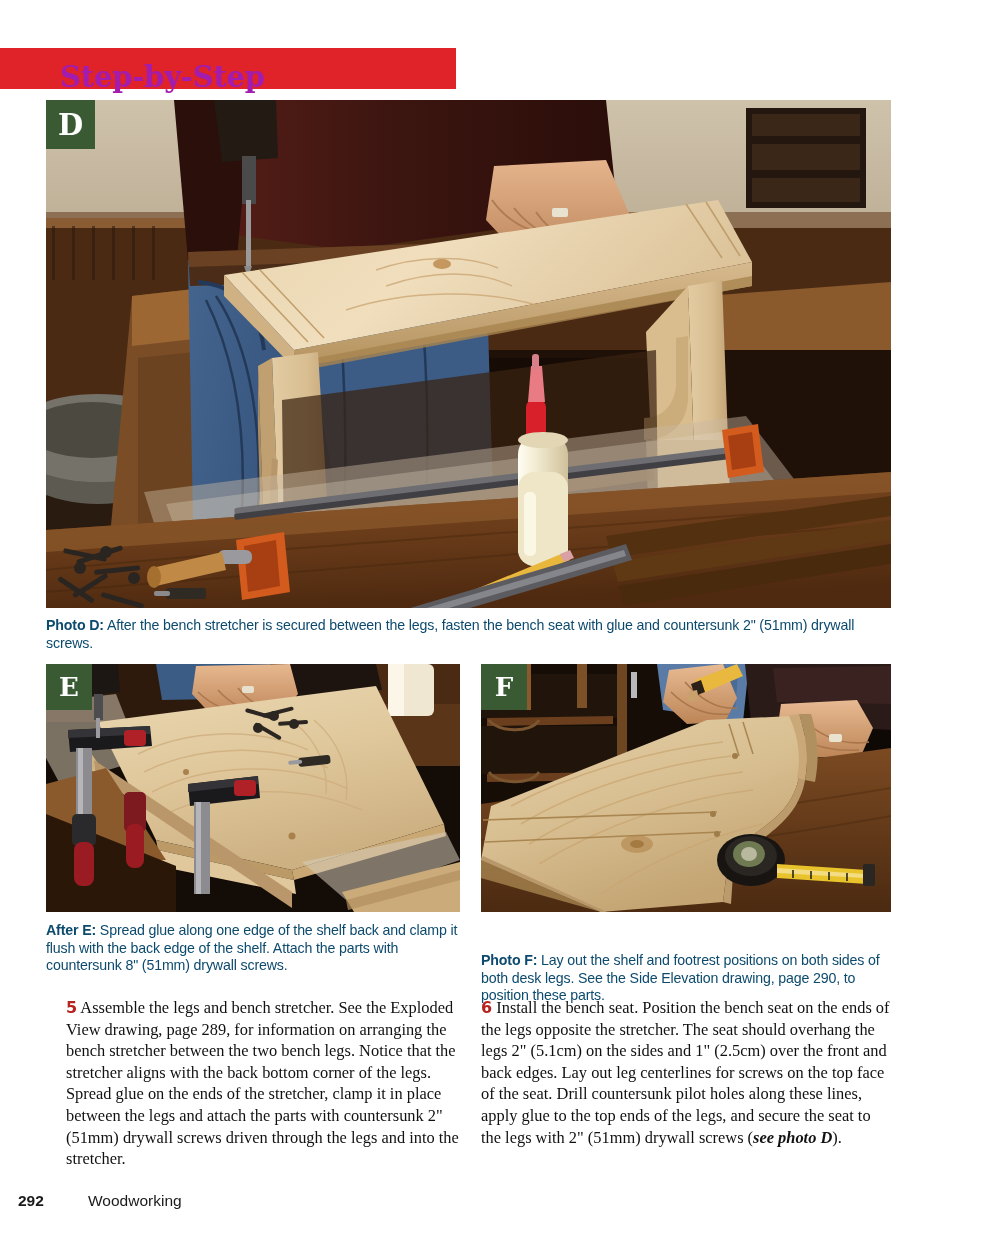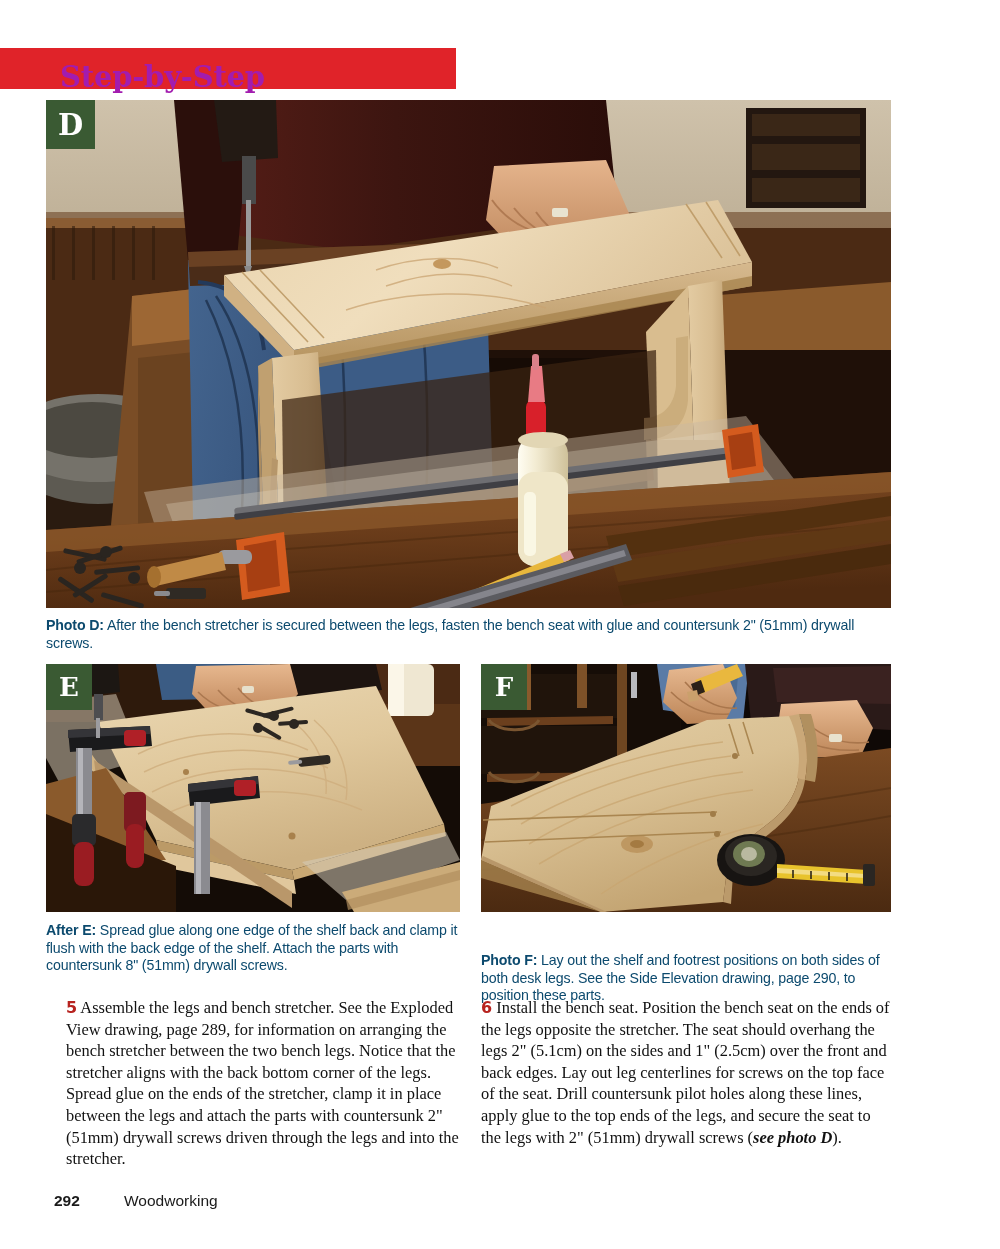--- a/index.html
+++ b/index.html
@@ -105,21 +105,20 @@
   }
   .body-col b { font-weight: bold; font-style: italic; }
 
   
   .footer {
     position: absolute;
     top: 1192px;
     font-family: "Liberation Sans", sans-serif;
     font-size: 15.5px;
     color: #1a1a1a;
-    margin-left: 36px;
   }
   #footer-page { left: 18px; font-weight: bold; }
   #footer-label { left: 88px; text-align: right; }
 </style>
 </head>
 <body>
 
 <div class="banner"></div>
 <div class="banner-title">Step-by-Step</div>
 

